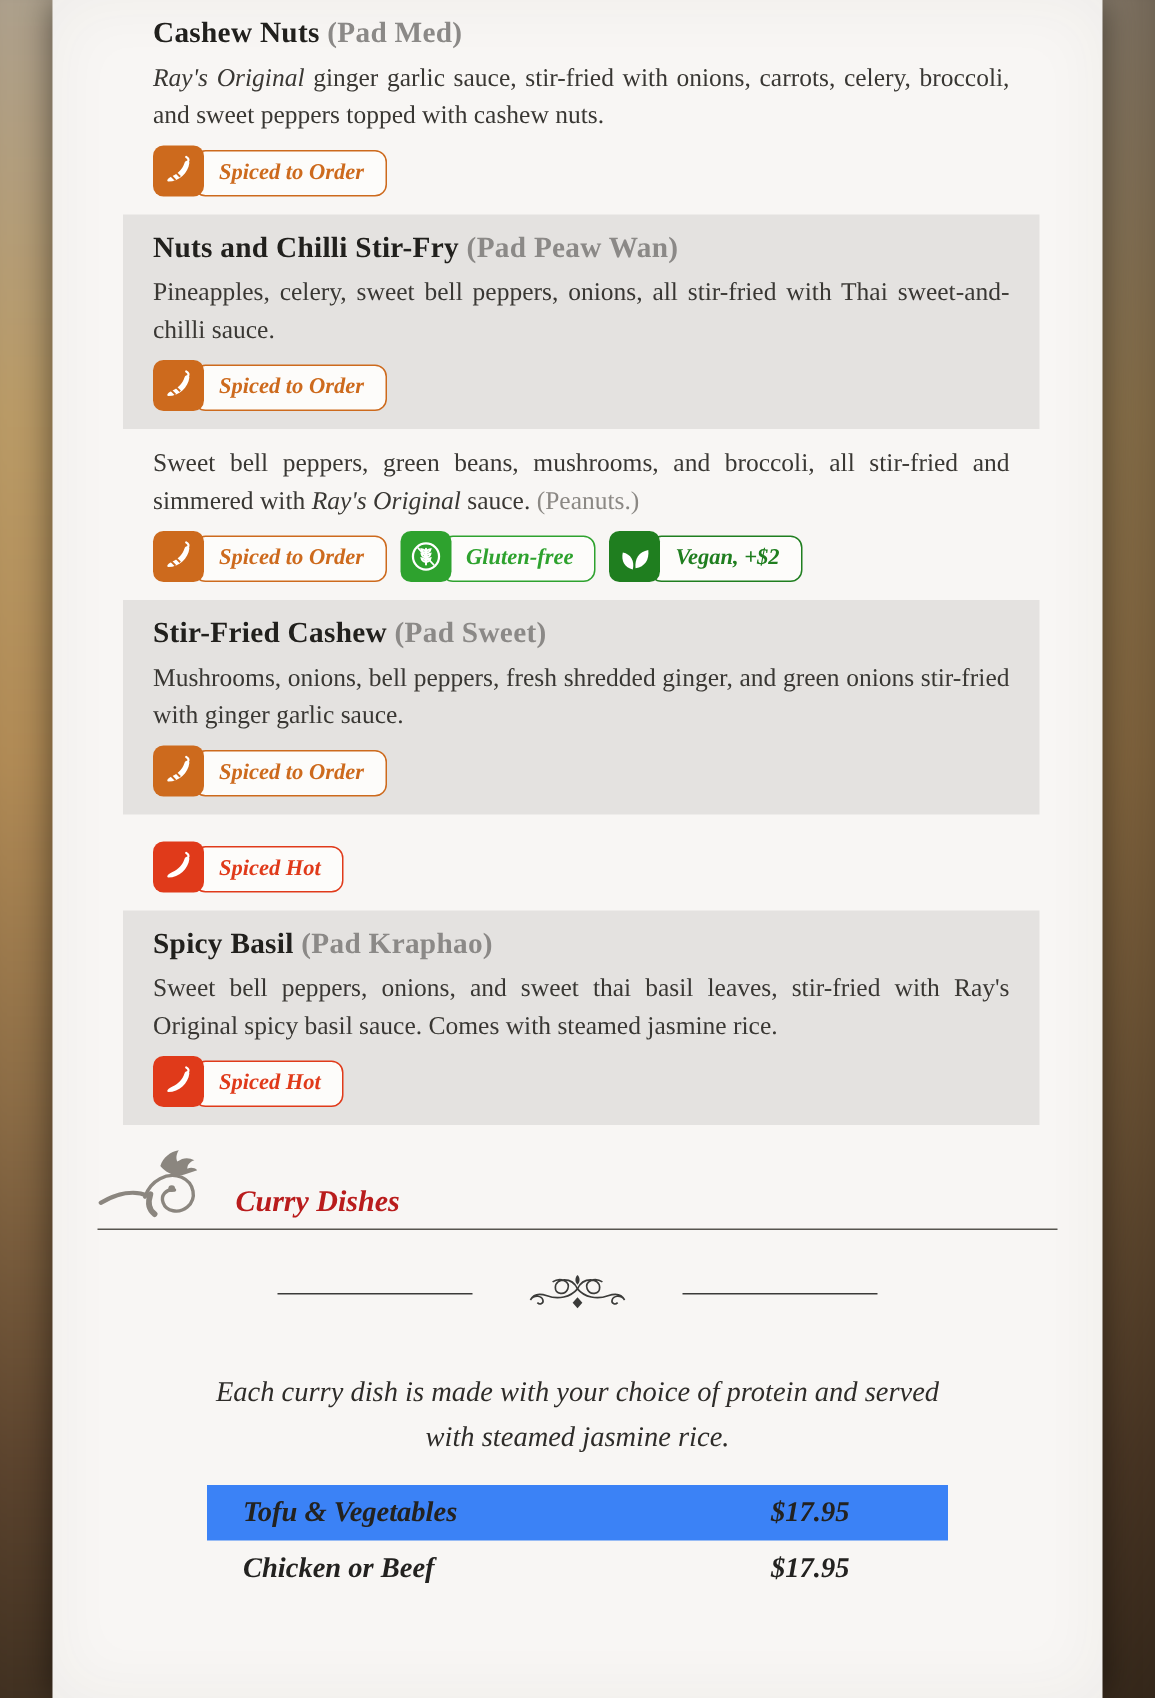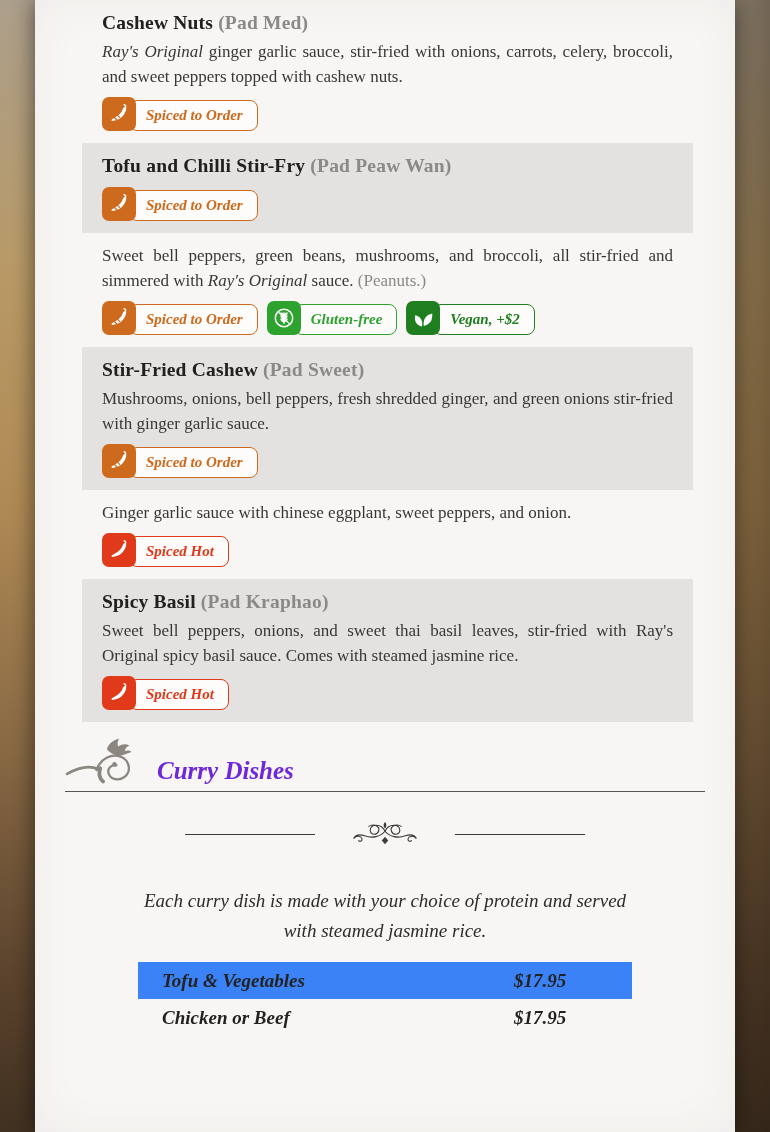--- a/index.html
+++ b/index.html
@@ -22,21 +22,21 @@
   .badges{display:flex;gap:9px;margin-top:8px;align-items:center;}
   .badge{display:inline-flex;align-items:flex-end;}
   .bic{width:34px;height:34px;border-radius:7px;display:flex;align-items:center;justify-content:center;
     position:relative;z-index:1;flex:0 0 34px;}
   .blabel{margin-left:-7px;height:29px;display:flex;align-items:center;background:#fdfcfa;
     border:1.5px solid currentColor;border-radius:8px;padding:0 14px 0 16px;
     font-size:15px;font-weight:bold;font-style:italic;white-space:nowrap;}
   .section-header{display:flex;align-items:flex-end;gap:12px;margin:14px 30px 0;
     border-bottom:1px solid #57554f;padding-bottom:2px;}
   .section-header .logo{flex:0 0 auto;line-height:0;}
-  .section-header h2{margin:0 0 4px;font-size:25px;font-weight:bold;font-style:italic;color:#6d28d9;}
+  .section-header h2{margin:0 0 4px;font-size:20px;font-weight:bold;font-style:italic;color:#b91c1c;}
   .flourish{width:400px;margin:26px auto 0;display:flex;align-items:center;gap:10px;height:32px;}
   .flourish .line{flex:1;border-top:1.3px solid #3b3b39;height:0;}
   .intro{width:500px;margin:36px auto 0;text-align:center;font-style:italic;
     font-size:19px;line-height:30px;color:#2e2c29;}
   .price-table{width:494px;margin:16px auto 0;}
   .price-row{height:37px;display:flex;align-items:center;padding-left:24px;
     font-size:19px;font-weight:bold;font-style:italic;color:#232220;}
   .price-row.alt{background:#3b82f6;}
   .price-row .item{flex:1;}
   .price-row .price{width:118px;}
@@ -59,21 +59,22 @@
                 <path fill="#fff" d="M4.6 19.6c-.8-.1-1-.9-.4-1.6.8-.9 2-1.6 3.4-2.3 4.3-2 7.4-5.3 8.7-9.4.3-.9.9-1.6 1.8-1.8 1-.2 1.9.6 1.8 1.6C19 13.3 12.6 19.6 4.6 19.6z"></path>
                 <path fill="none" stroke="#fff" stroke-width="1.6" stroke-linecap="round" d="M18.8 5.4c.9-1.6.5-2.8-1.2-3.6"></path>
                 <path fill="none" stroke="currentColor" stroke-width="1.4" d="M6.8 15.6l3 3M10.2 13.2l3 3"></path>
               </svg>
             </span>
             <span class="blabel" style="color: rgb(205, 106, 29);">Spiced to Order</span>
           </span>
         </div>
       </div>
       <div class="menu-item highlighted">
-        <h3><span class="dname">Tofu and Chilli Stir-Fry</span> <span class="thai">(Pad Peaw Wan)</span></h3>
+        <h3><span class="dname">Nuts and Chilli Stir-Fry</span> <span class="thai">(Pad Peaw Wan)</span></h3>
+        <p class="desc"><span>Pineapples, celery, sweet bell peppers, onions, all stir-fried with Thai sweet-and-chilli sauce.</span></p>
         <div class="badges">
           <span class="badge">
             <span class="bic" style="background: rgb(205, 106, 29); color: rgb(205, 106, 29);">
               <svg viewBox="0 0 24 24" width="22" height="22">
                 <path fill="#fff" d="M4.6 19.6c-.8-.1-1-.9-.4-1.6.8-.9 2-1.6 3.4-2.3 4.3-2 7.4-5.3 8.7-9.4.3-.9.9-1.6 1.8-1.8 1-.2 1.9.6 1.8 1.6C19 13.3 12.6 19.6 4.6 19.6z"></path>
                 <path fill="none" stroke="#fff" stroke-width="1.6" stroke-linecap="round" d="M18.8 5.4c.9-1.6.5-2.8-1.2-3.6"></path>
                 <path fill="none" stroke="currentColor" stroke-width="1.4" d="M6.8 15.6l3 3M10.2 13.2l3 3"></path>
               </svg>
             </span>
             <span class="blabel" style="color: rgb(205, 106, 29);">Spiced to Order</span>
@@ -132,21 +133,20 @@
                 <path fill="#fff" d="M4.6 19.6c-.8-.1-1-.9-.4-1.6.8-.9 2-1.6 3.4-2.3 4.3-2 7.4-5.3 8.7-9.4.3-.9.9-1.6 1.8-1.8 1-.2 1.9.6 1.8 1.6C19 13.3 12.6 19.6 4.6 19.6z"></path>
                 <path fill="none" stroke="#fff" stroke-width="1.6" stroke-linecap="round" d="M18.8 5.4c.9-1.6.5-2.8-1.2-3.6"></path>
                 <path fill="none" stroke="currentColor" stroke-width="1.4" d="M6.8 15.6l3 3M10.2 13.2l3 3"></path>
               </svg>
             </span>
             <span class="blabel" style="color: rgb(205, 106, 29);">Spiced to Order</span>
           </span>
         </div>
       </div>
       <div class="menu-item">
-        <p class="desc"><span>Ginger garlic sauce with chinese eggplant, sweet peppers, and onion.</span></p>
         <div class="badges">
           <span class="badge">
             <span class="bic" style="background: rgb(224, 58, 26); color: rgb(224, 58, 26);">
               <svg viewBox="0 0 24 24" width="22" height="22">
                 <path fill="#fff" d="M4.6 19.6c-.8-.1-1-.9-.4-1.6.8-.9 2-1.6 3.4-2.3 4.3-2 7.4-5.3 8.7-9.4.3-.9.9-1.6 1.8-1.8 1-.2 1.9.6 1.8 1.6C19 13.3 12.6 19.6 4.6 19.6z"></path>
                 <path fill="none" stroke="#fff" stroke-width="1.6" stroke-linecap="round" d="M18.8 5.4c.9-1.6.5-2.8-1.2-3.6"></path>
               </svg>
             </span>
             <span class="blabel" style="color: rgb(224, 58, 26);">Spiced Hot</span>
           </span>

